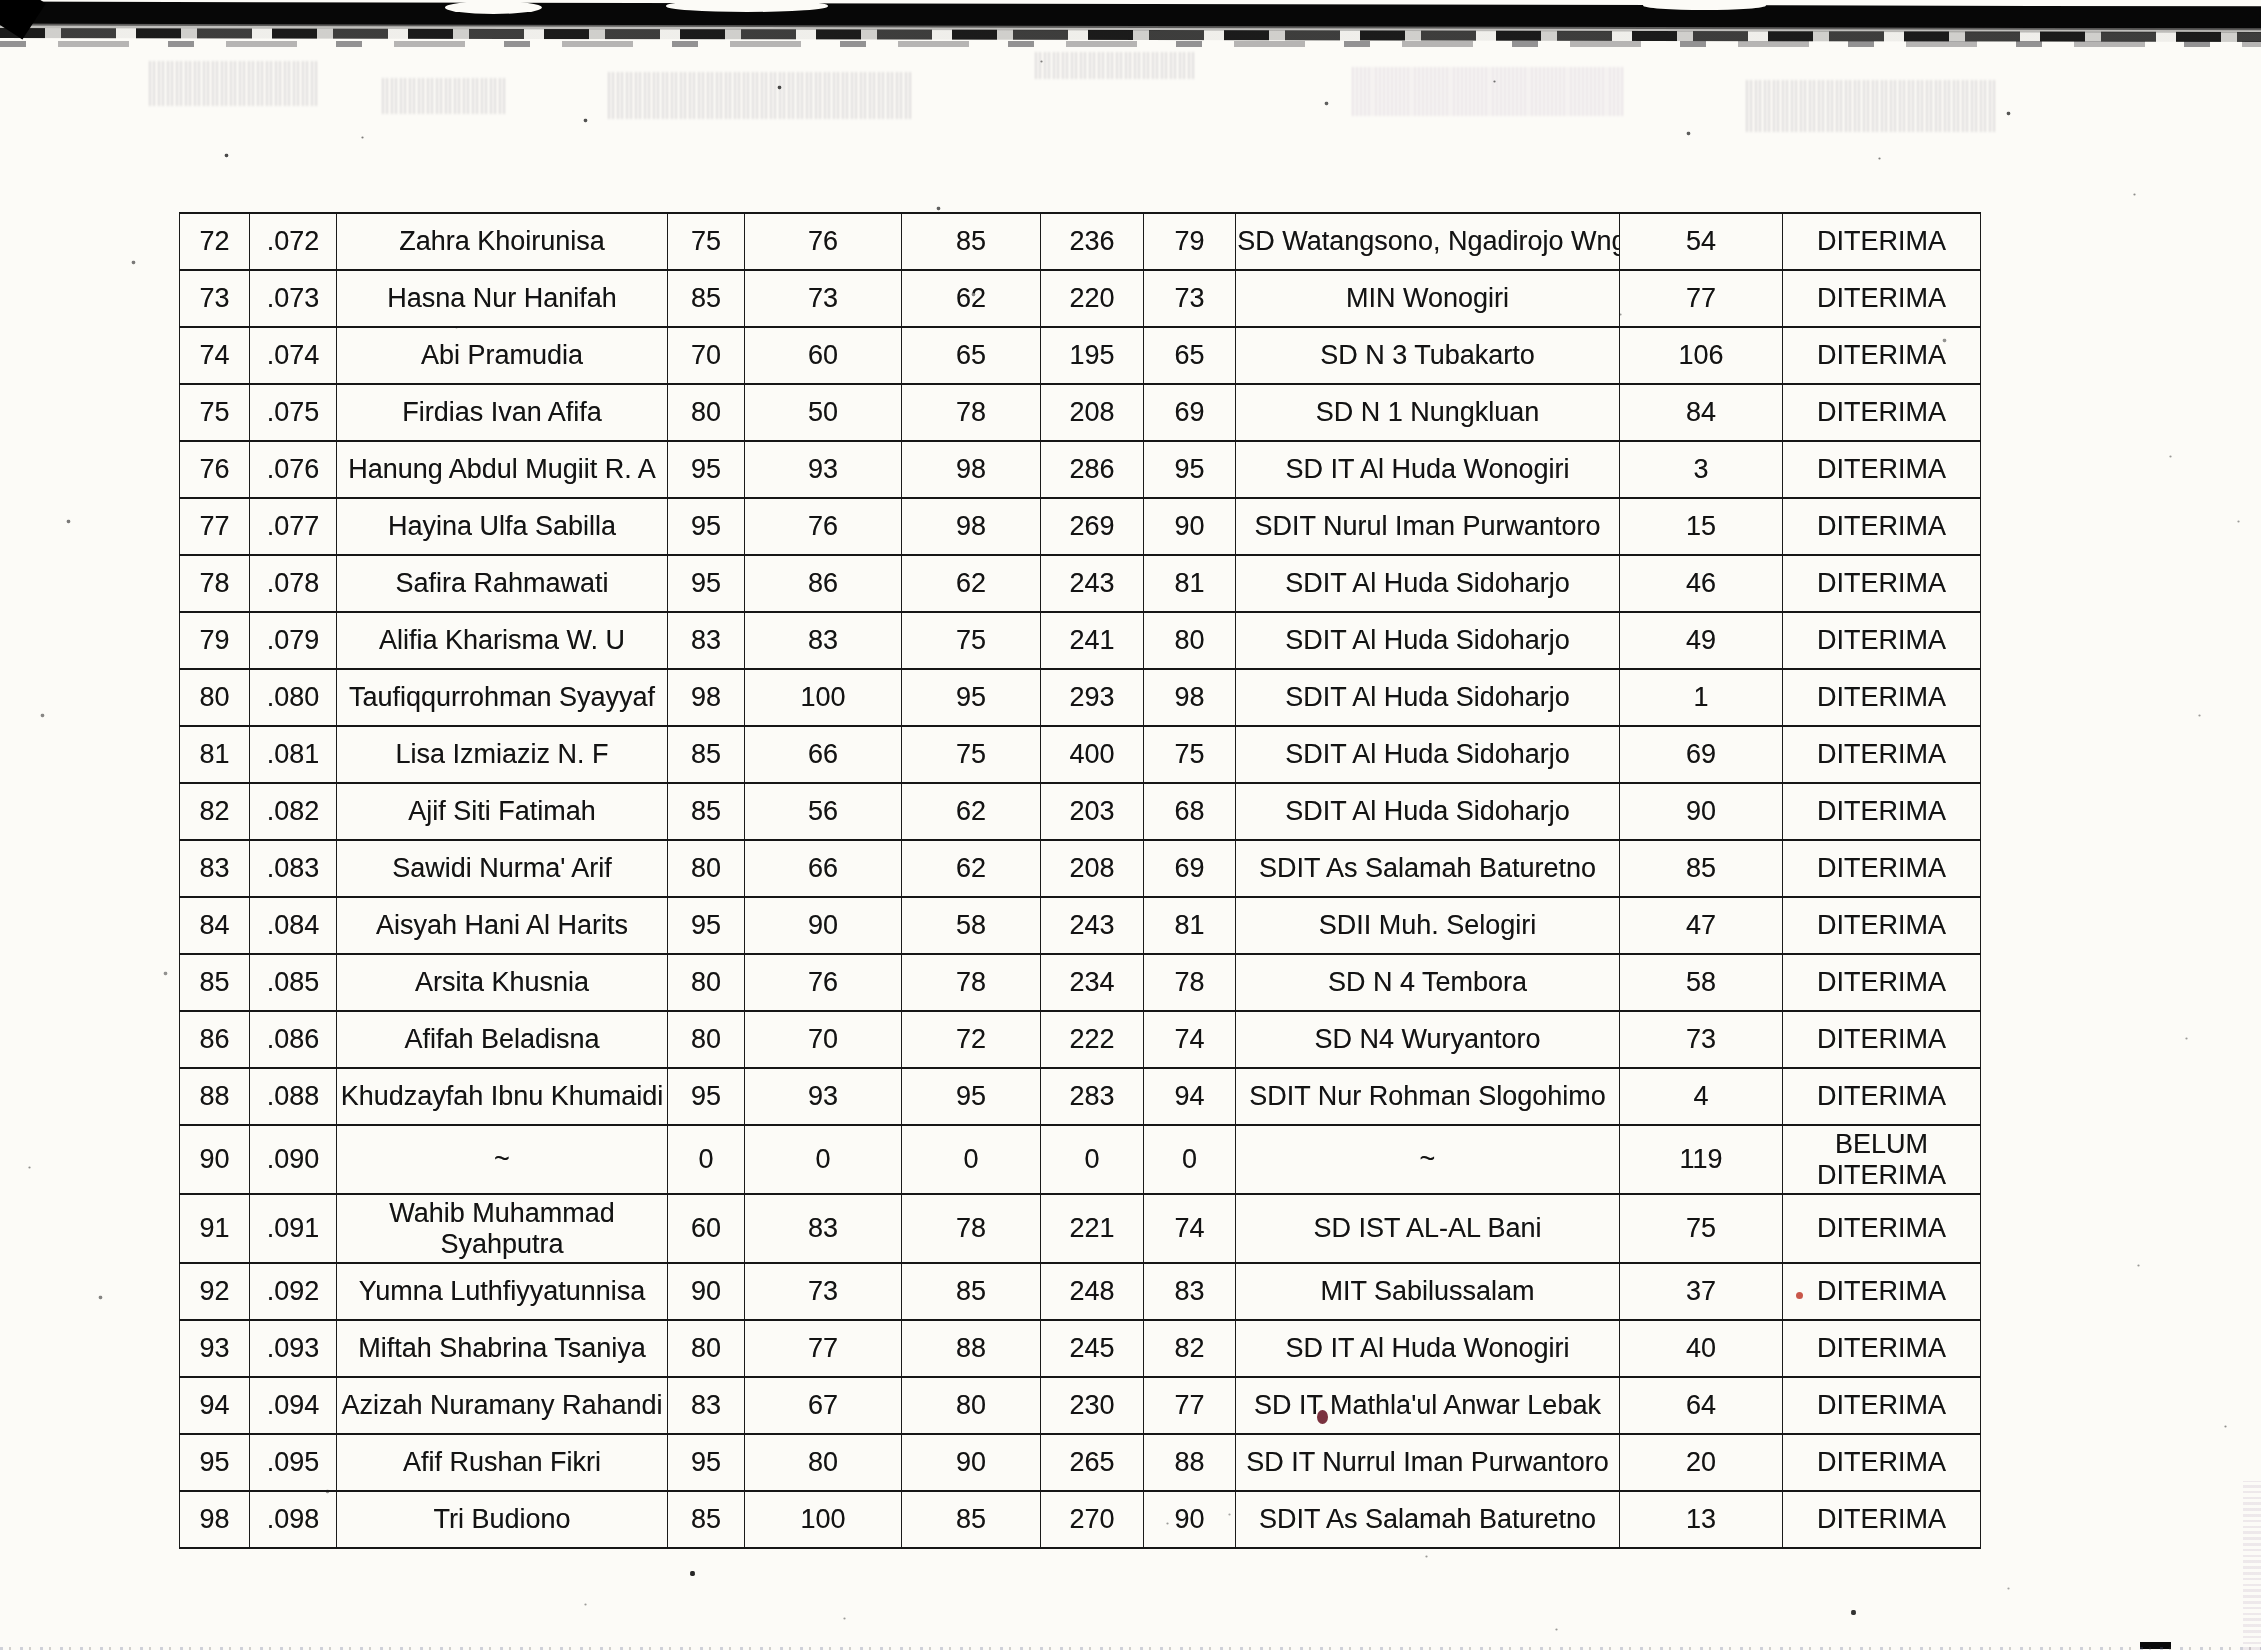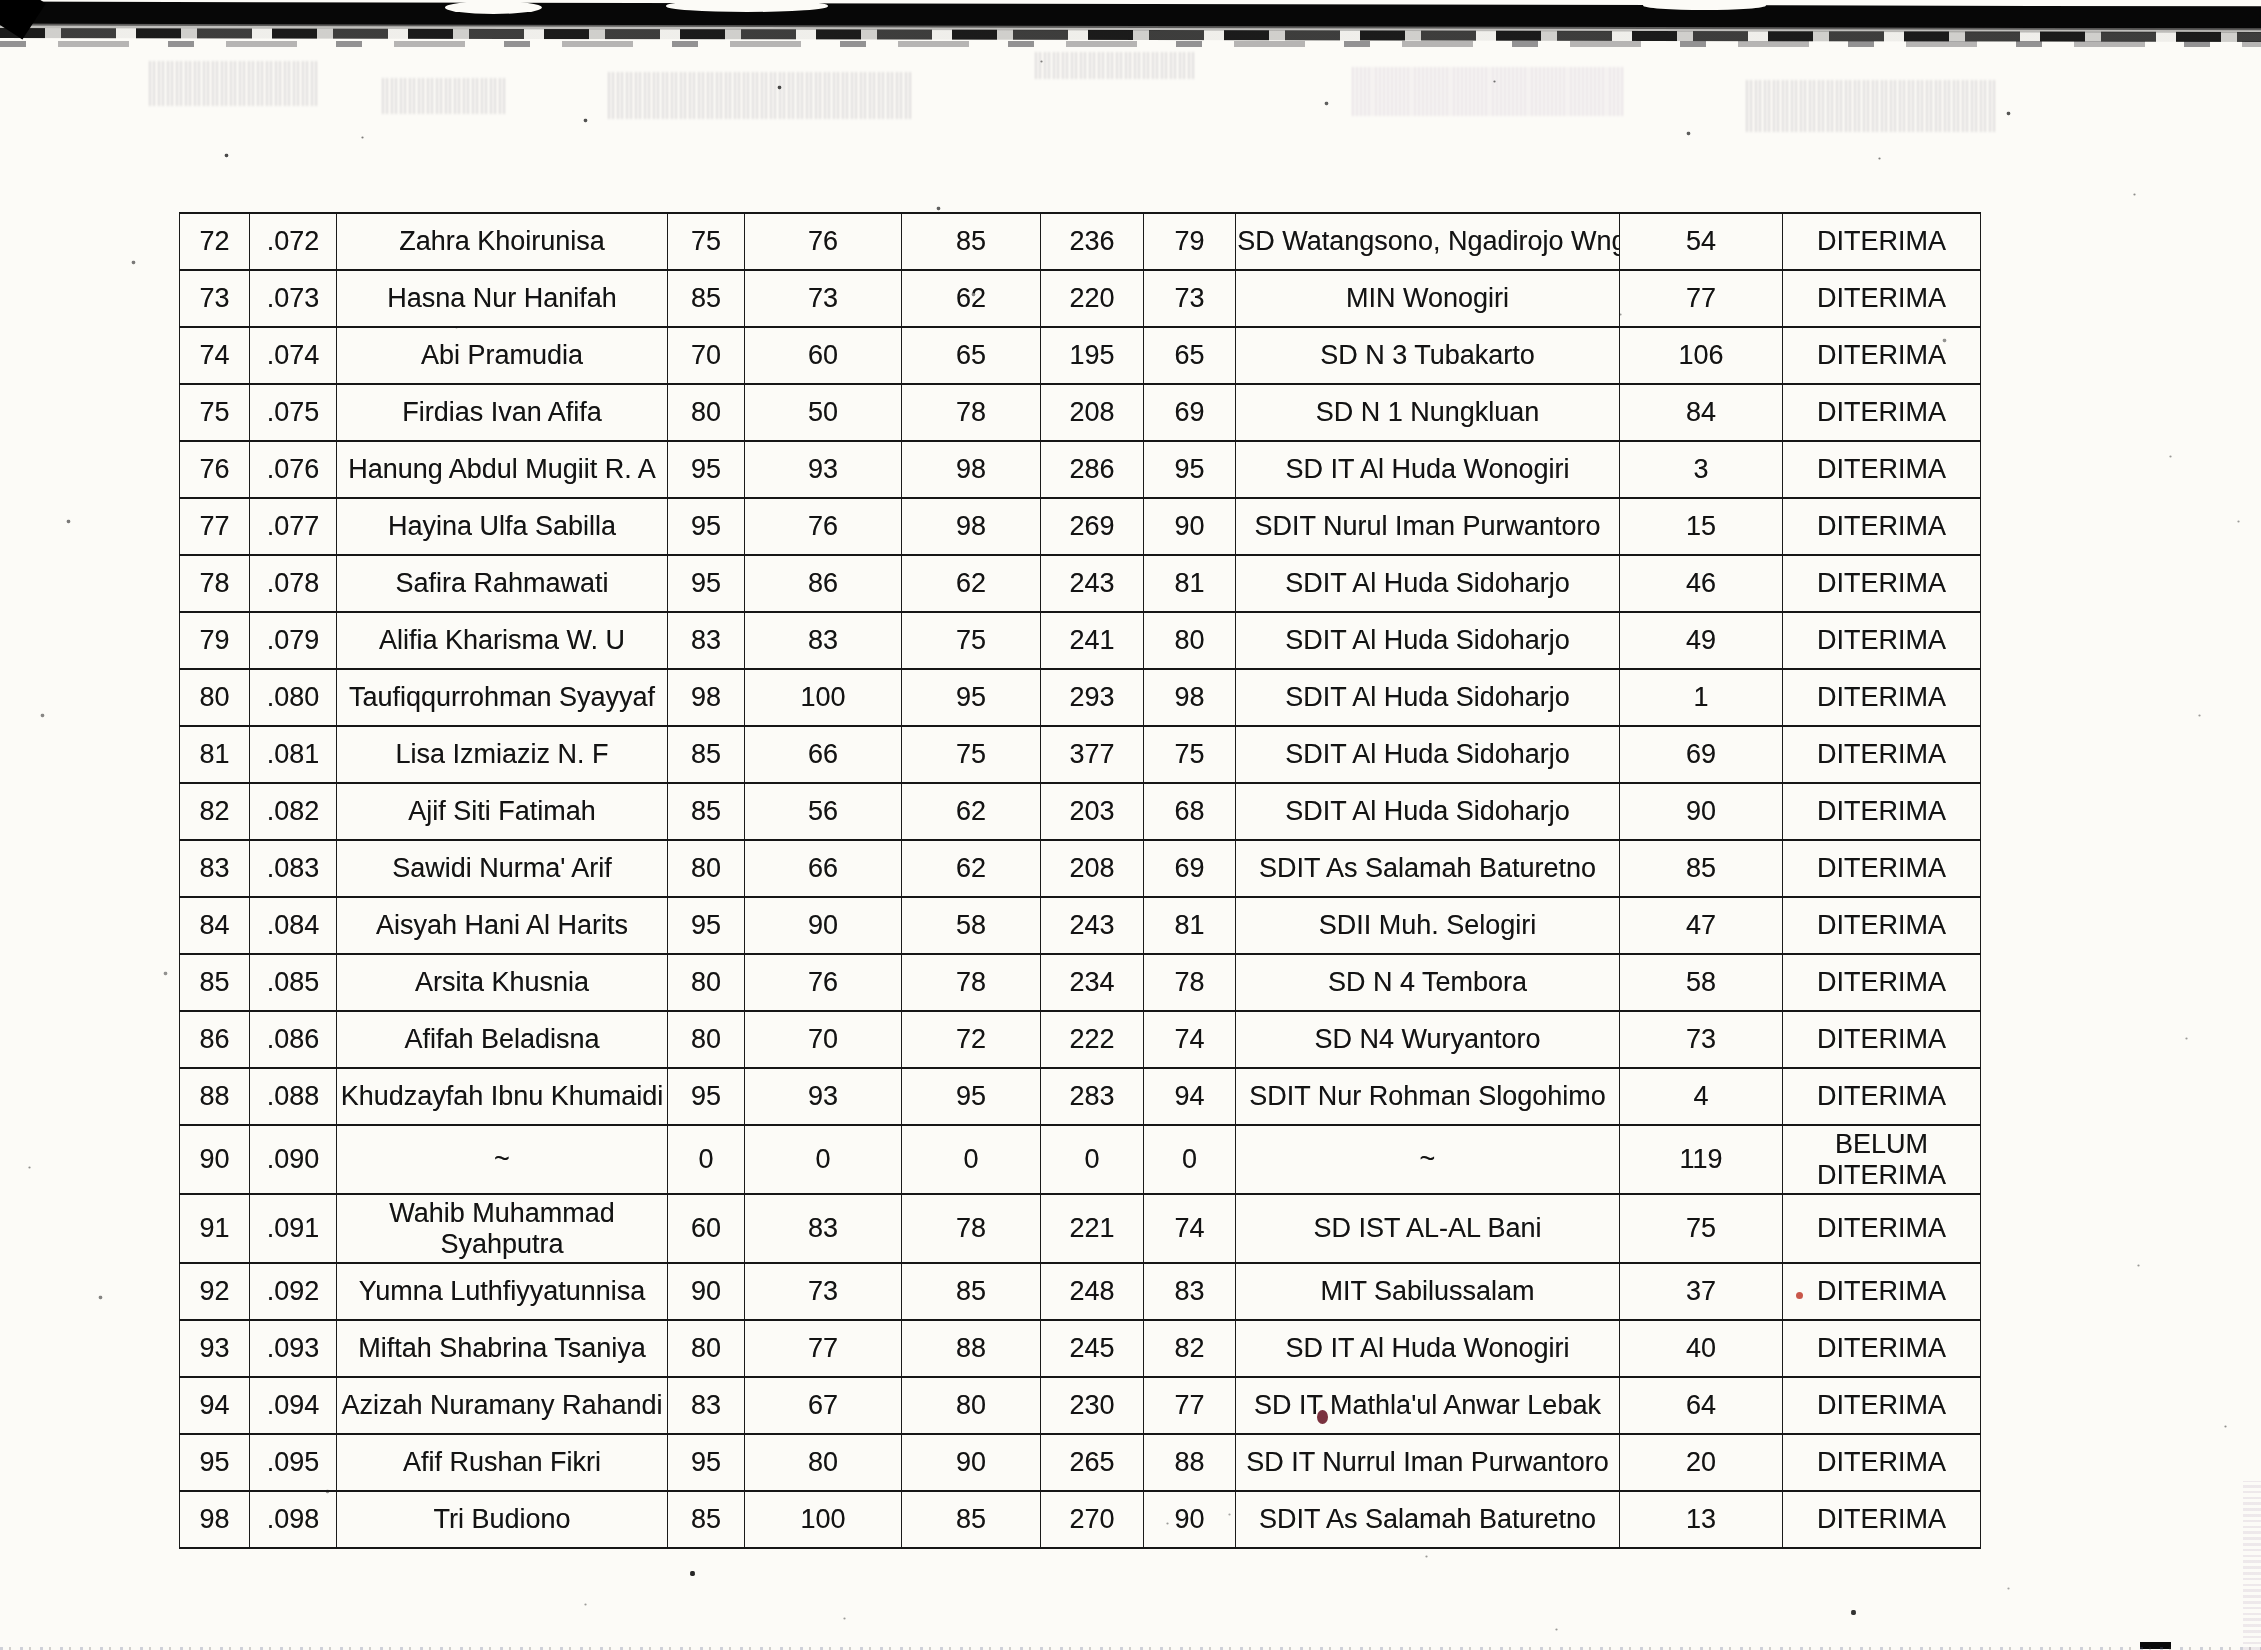--- a/index.html
+++ b/index.html
@@ -273,21 +273,21 @@
       <td class="c-num">1</td>
       <td class="c-status">DITERIMA</td>
     </tr>
         <tr>
       <td class="c-no">81</td>
       <td class="c-code">.081</td>
       <td class="c-name">Lisa Izmiaziz N. F</td>
       <td class="c-num">85</td>
       <td class="c-num">66</td>
       <td class="c-num">75</td>
-      <td class="c-num">377</td>
+      <td class="c-num">400</td>
       <td class="c-num">75</td>
       <td class="c-school">SDIT Al Huda Sidoharjo</td>
       <td class="c-num">69</td>
       <td class="c-status">DITERIMA</td>
     </tr>
         <tr>
       <td class="c-no">82</td>
       <td class="c-code">.082</td>
       <td class="c-name">Ajif Siti Fatimah</td>
       <td class="c-num">85</td>

